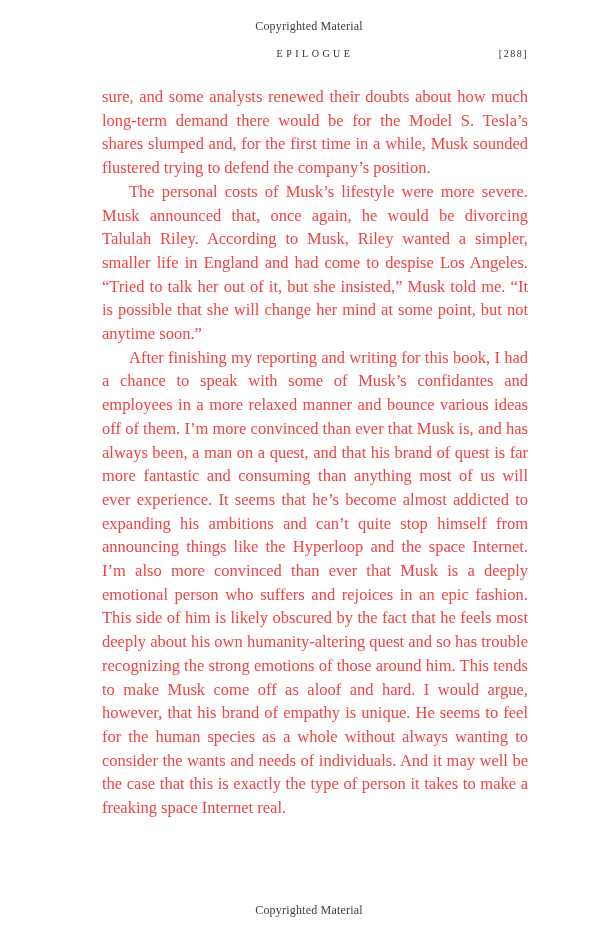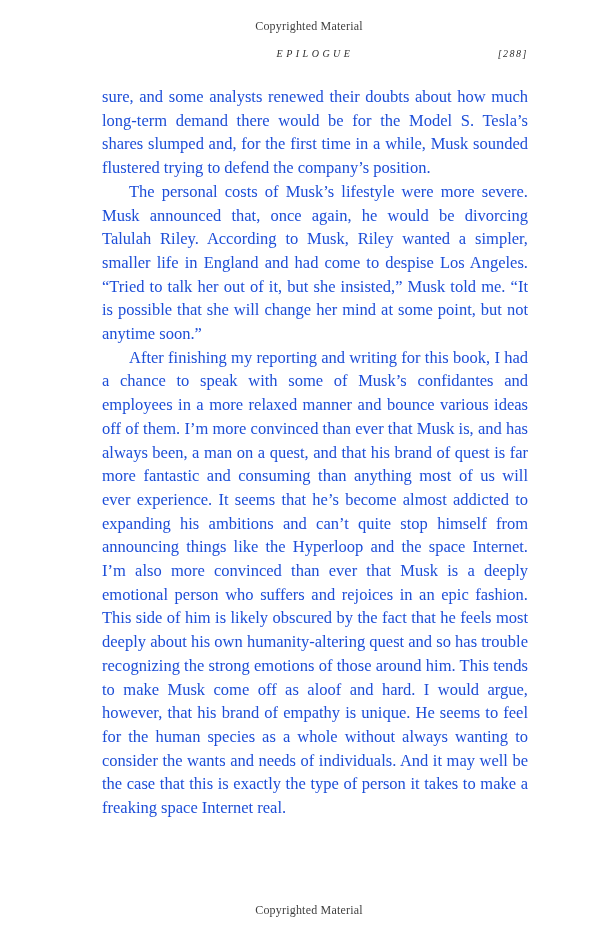--- a/index.html
+++ b/index.html
@@ -27,21 +27,20 @@
     letter-spacing: 0.2px;
   }
   .copyright.top { top: 19px; }
   .copyright.bottom { top: 903px; }
   .running-head {
     position: absolute;
     top: 48px;
     left: 93px;
     right: 81px;
     height: 14px;
-    font-style: italic;
   }
   .chapter-title {
     position: absolute;
     left: 0;
     right: 0;
     text-align: center;
     font-size: 10px;
     letter-spacing: 3.5px;
     color: #2e2e2e;
     font-weight: 400;
@@ -55,21 +54,21 @@
     color: #2e2e2e;
   }
   .body-text {
     position: absolute;
     top: 85px;
     left: 93px;
     right: 81px;
     text-align: justify;
     font-size: 16.5px;
     line-height: 23.7px;
-    color: #1d4ed8;
+    color: #ef4444;
     hyphens: auto;
     -webkit-hyphens: auto;
   }
   .para {
     margin: 0;
     padding: 0;
   }
   .para.indented {
     text-indent: 27px;
   }

